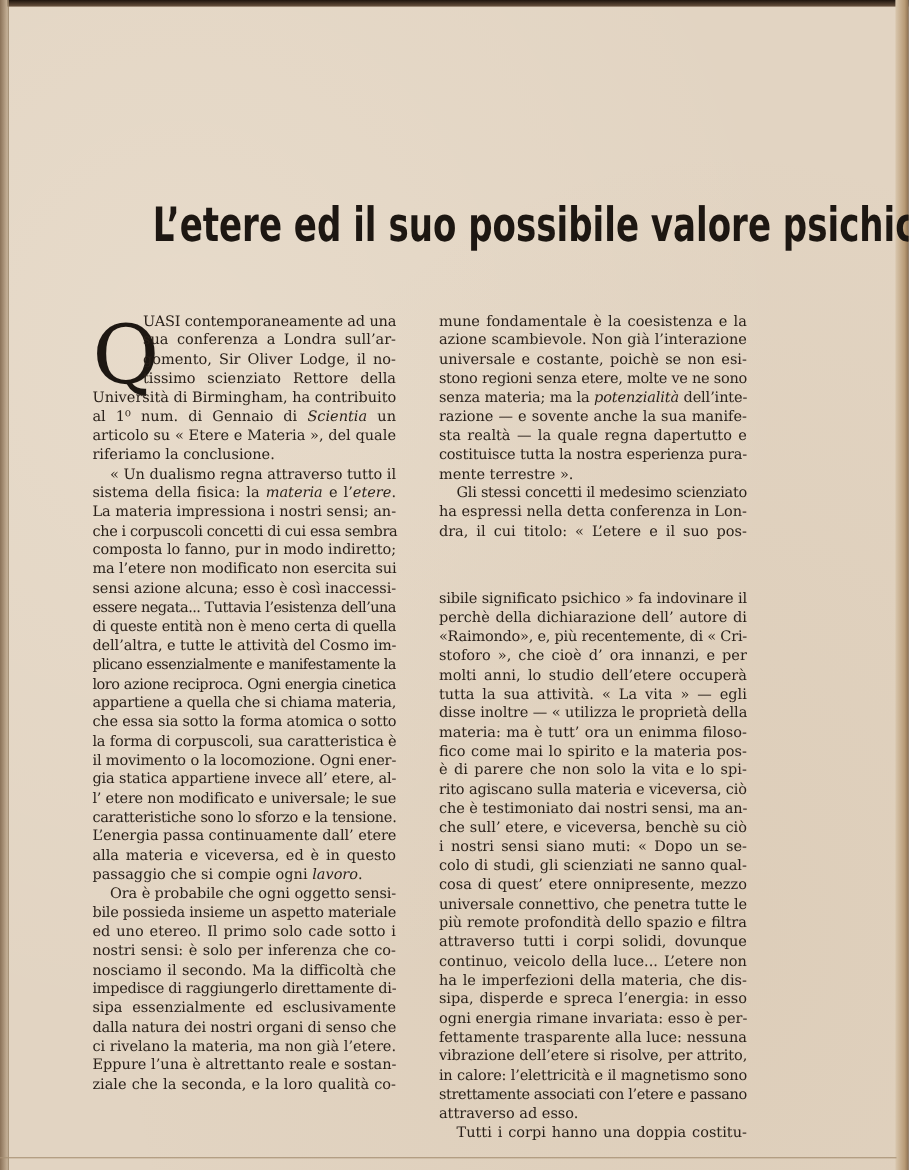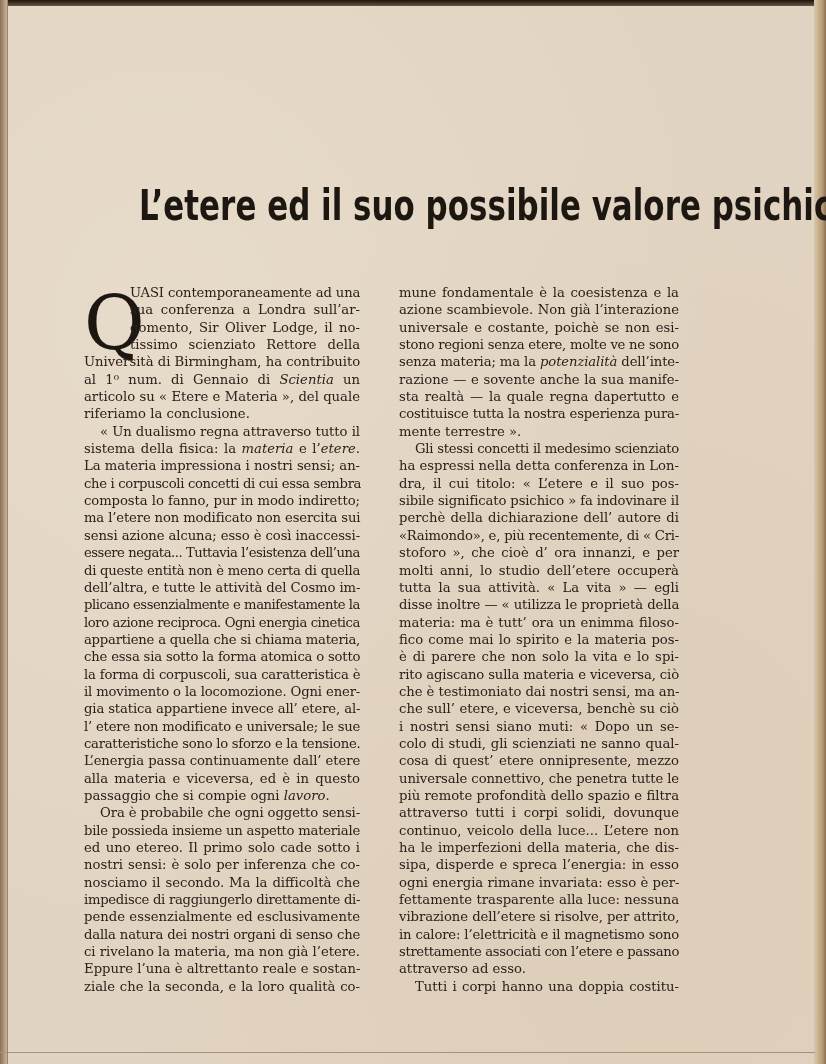--- a/index.html
+++ b/index.html
@@ -88,40 +88,40 @@
       <span class="line" style="letter-spacing: -0.266667px;"><span>caratteristiche sono lo sforzo e la tensione.</span></span>
       <span class="line" style="letter-spacing: -0.0731707px;"><span>L’energia passa continuamente dall’ etere</span></span>
       <span class="line"><span>alla materia e viceversa, ed è in questo</span></span>
       <span class="line last"><span>passaggio che si compie ogni </span><em>lavoro</em><span>.</span></span>
       <span class="line indent" style="letter-spacing: -0.102564px;"><span>Ora è probabile che ogni oggetto sensi-</span></span>
       <span class="line" style="letter-spacing: -0.238095px;"><span>bile possieda insieme un aspetto materiale</span></span>
       <span class="line"><span>ed uno etereo. Il primo solo cade sotto i</span></span>
       <span class="line"><span>nostri sensi: è solo per inferenza che co-</span></span>
       <span class="line"><span>nosciamo il secondo. Ma la difficoltà che</span></span>
       <span class="line" style="letter-spacing: -0.285714px;"><span>impedisce di raggiungerlo direttamente di-</span></span>
-      <span class="line"><span>pende essenzialmente ed esclusivamente</span></span>
+      <span class="line"><span>sipa essenzialmente ed esclusivamente</span></span>
       <span class="line" style="letter-spacing: -0.162791px;"><span>dalla natura dei nostri organi di senso che</span></span>
       <span class="line" style="letter-spacing: -0.0232558px;"><span>ci rivelano la materia, ma non già l’etere.</span></span>
       <span class="line"><span>Eppure l’una è altrettanto reale e sostan-</span></span>
       <span class="line"><span>ziale che la seconda, e la loro qualità co-</span></span>
     </div>
   <div class="col col-right" id="col-right">
       <span class="line"><span>mune fondamentale è la coesistenza e la</span></span>
       <span class="line"><span>azione scambievole. Non già l’interazione</span></span>
       <span class="line"><span>universale e costante, poichè se non esi-</span></span>
       <span class="line" style="letter-spacing: -0.255814px;"><span>stono regioni senza etere, molte ve ne sono</span></span>
       <span class="line" style="letter-spacing: -0.113636px;"><span>senza materia; ma la </span><em>potenzialità</em><span> dell’inte-</span></span>
       <span class="line"><span>razione — e sovente anche la sua manife-</span></span>
       <span class="line"><span>sta realtà — la quale regna dapertutto e</span></span>
       <span class="line" style="letter-spacing: -0.181818px;"><span>costituisce tutta la nostra esperienza pura-</span></span>
       <span class="line last"><span>mente terrestre ».</span></span>
       <span class="line indent" style="letter-spacing: -0.261905px;"><span>Gli stessi concetti il medesimo scienziato</span></span>
       <span class="line"><span>ha espressi nella detta conferenza in Lon-</span></span>
       <span class="line"><span>dra, il cui titolo: « L’etere e il suo pos-</span></span>
-      <span class="line" style="letter-spacing: -0.130435px;"><span>sibile significato psichico » fa indovinare il</span></span>
+      <span class="line" style="letter-spacing: -0.130435px; margin-top: 44px;"><span>sibile significato psichico » fa indovinare il</span></span>
       <span class="line"><span>perchè della dichiarazione dell’ autore di</span></span>
       <span class="line" style="letter-spacing: -0.214286px;"><span>«Raimondo», e, più recentemente, di « Cri-</span></span>
       <span class="line"><span>stoforo », che cioè d’ ora innanzi, e per</span></span>
       <span class="line"><span>molti anni, lo studio dell’etere occuperà</span></span>
       <span class="line"><span>tutta la sua attività. « La vita » — egli</span></span>
       <span class="line" style="letter-spacing: -0.0888889px;"><span>disse inoltre — « utilizza le proprietà della</span></span>
       <span class="line"><span>materia: ma è tutt’ ora un enimma filoso-</span></span>
       <span class="line"><span>fico come mai lo spirito e la materia pos-</span></span>
       <span class="line"><span>è di parere che non solo la vita e lo spi-</span></span>
       <span class="line" style="letter-spacing: -0.136364px;"><span>rito agiscano sulla materia e viceversa, ciò</span></span>

